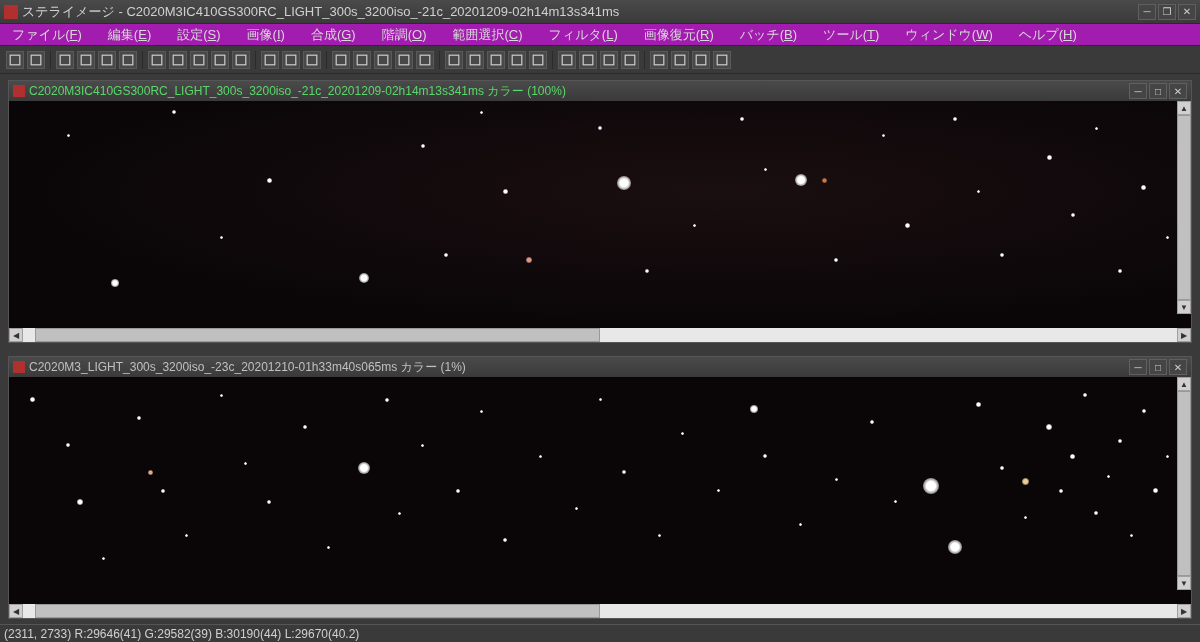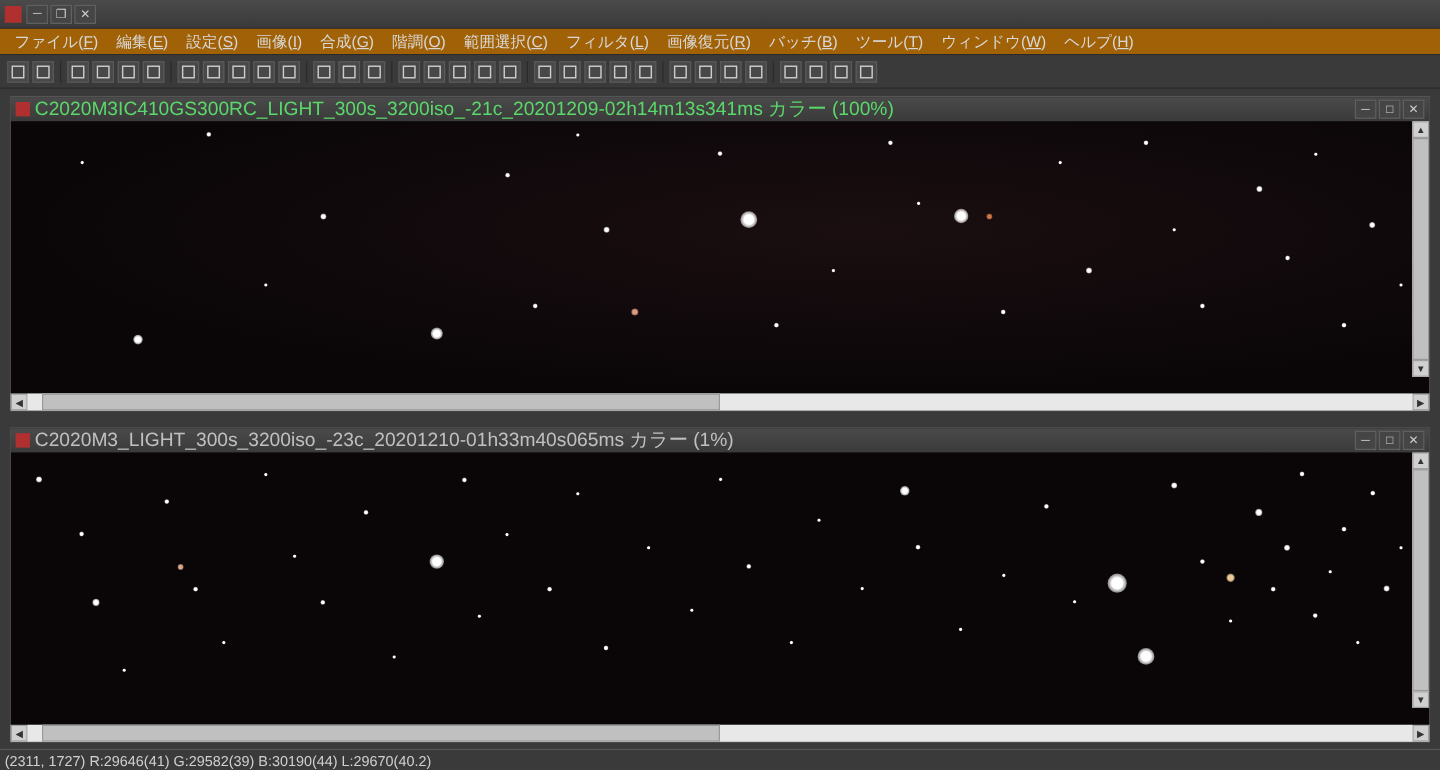--- a/index.html
+++ b/index.html
@@ -41,26 +41,26 @@
     background: #454545;
     border: 1px solid #606060;
     display: flex; align-items: center; justify-content: center;
     font-size: 10px;
     color: #d0d0d0;
     cursor: pointer;
   }
   
   .menubar {
     height: 22px;
-    background: #a16207;
+    background: #a21caf;
     border-bottom: 1px solid #2a2a2a;
     display: flex;
     align-items: center;
     padding: 0 6px;
-    gap: 3px;
+    gap: 14px;
   }
   .menuitem {
     padding: 2px 6px;
     color: #d8d8d8;
     cursor: pointer;
     font-size: 13px;
   }
   .menuitem u { text-decoration: underline; }
   
   .toolbar {
@@ -109,21 +109,21 @@
     display: flex; align-items: center;
     padding: 0 4px;
   }
   .child-titlebar .ct-icon {
     width: 12px; height: 12px;
     background: #b03030;
     margin-right: 4px;
   }
   .child-titlebar .ct-title {
     flex: 1;
-    font-size: 16px;
+    font-size: 12px;
     white-space: nowrap;
     overflow: hidden;
   }
   .child-window.first .ct-title { color: #5ad86a; }
   .child-window.second .ct-title { color: #c0c0c0; }
   .child-body {
     flex: 1;
     position: relative;
     overflow: hidden;
   }
@@ -188,20 +188,21 @@
     padding: 0 4px;
   }
   .status-left { flex:1; }
   .status-right { white-space: nowrap; }
 </style>
 </head>
 <body>
 
 <div class="titlebar">
   <span class="app-icon"></span>
+  <span class="title-text">ステライメージ - C2020M3IC410GS300RC_LIGHT_300s_3200iso_-21c_20201209-02h14m13s341ms</span>
   <div class="win-buttons">
     <div class="win-btn">─</div>
     <div class="win-btn">❐</div>
     <div class="win-btn">✕</div>
   </div>
 </div>
 
 <div class="menubar" id="menubar">
     <div class="menuitem">ファイル(<u>F</u>)</div>
     <div class="menuitem">編集(<u>E</u>)</div>
@@ -527,14 +528,14 @@
       <div class="strack">
         <div class="thumb" id="ht2" style="left: 1%; width: 49%;"></div>
       </div>
       <div class="sbtn">▶</div>
     </div>
   </div>
 
 </div>
 
 <div class="statusbar">
-  <span class="status-right">(2311, 1727) R:29646(41) G:29582(39) B:30190(44) L:29670(40.2)</span>
+  <span class="status-right">(2311, 2733) R:29646(41) G:29582(39) B:30190(44) L:29670(40.2)</span>
 </div>
 
 </body></html>

